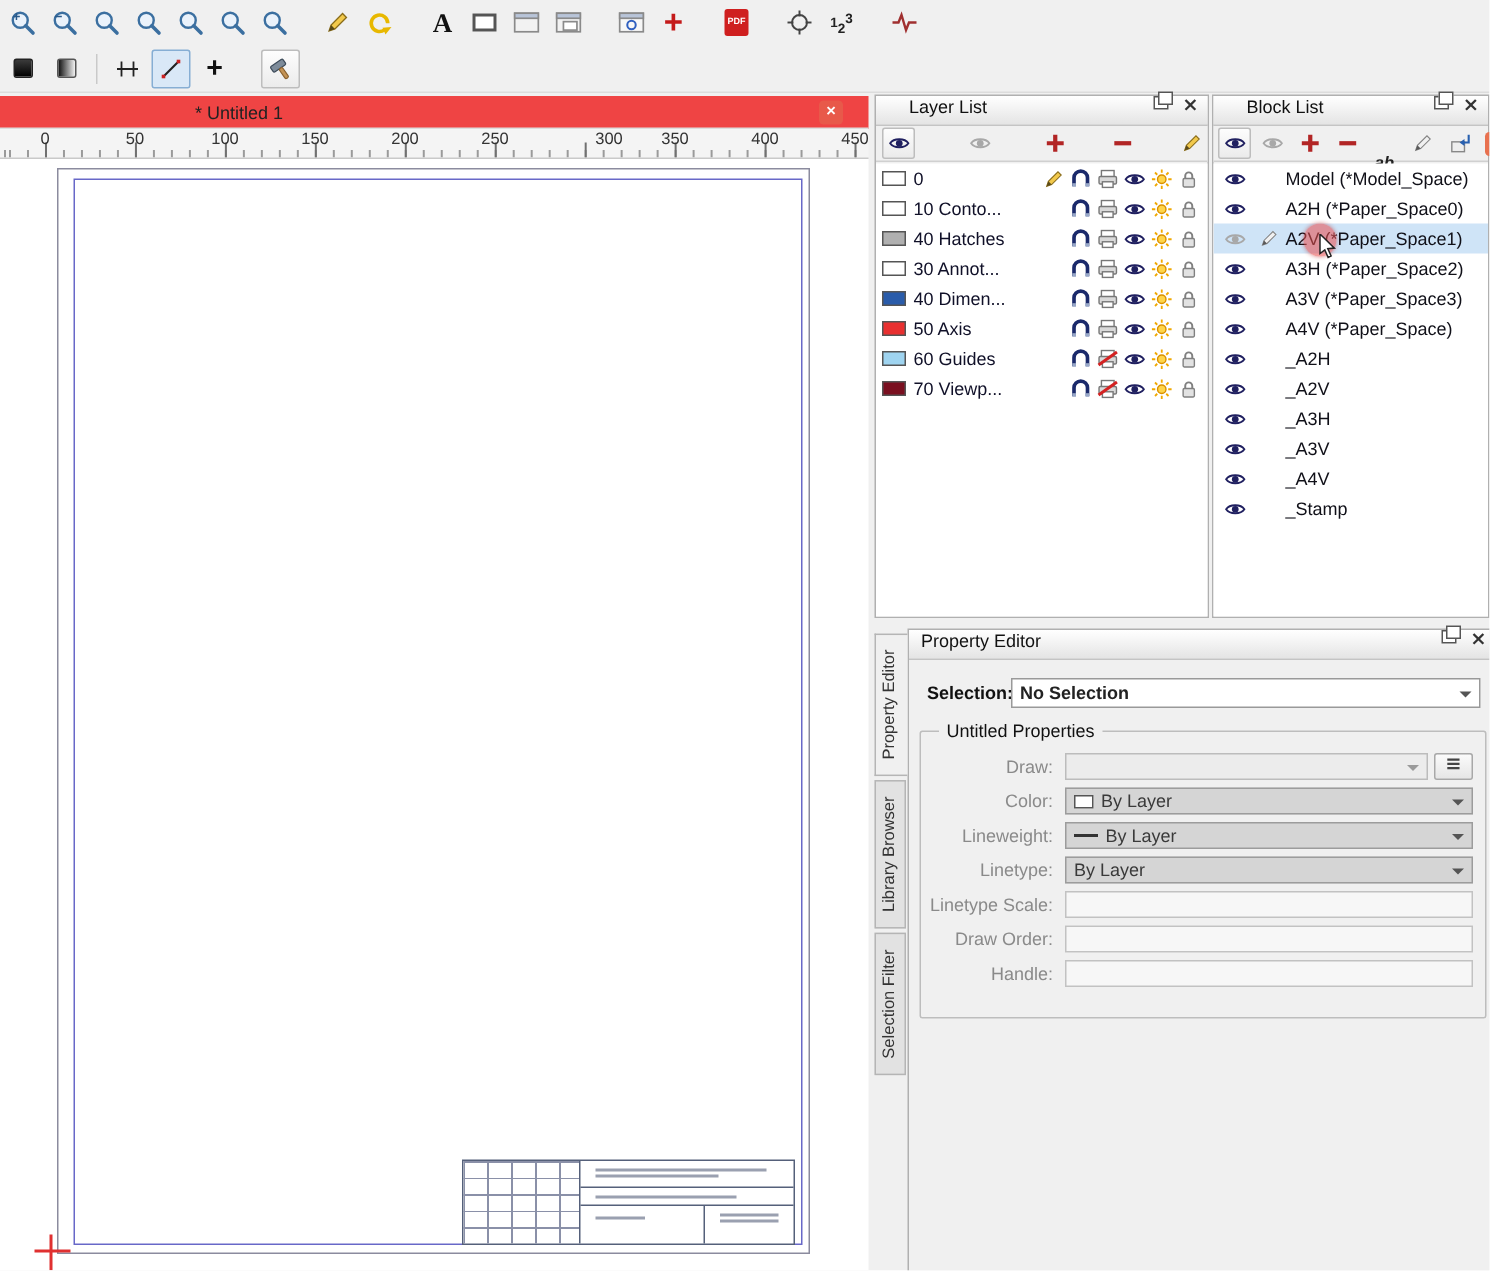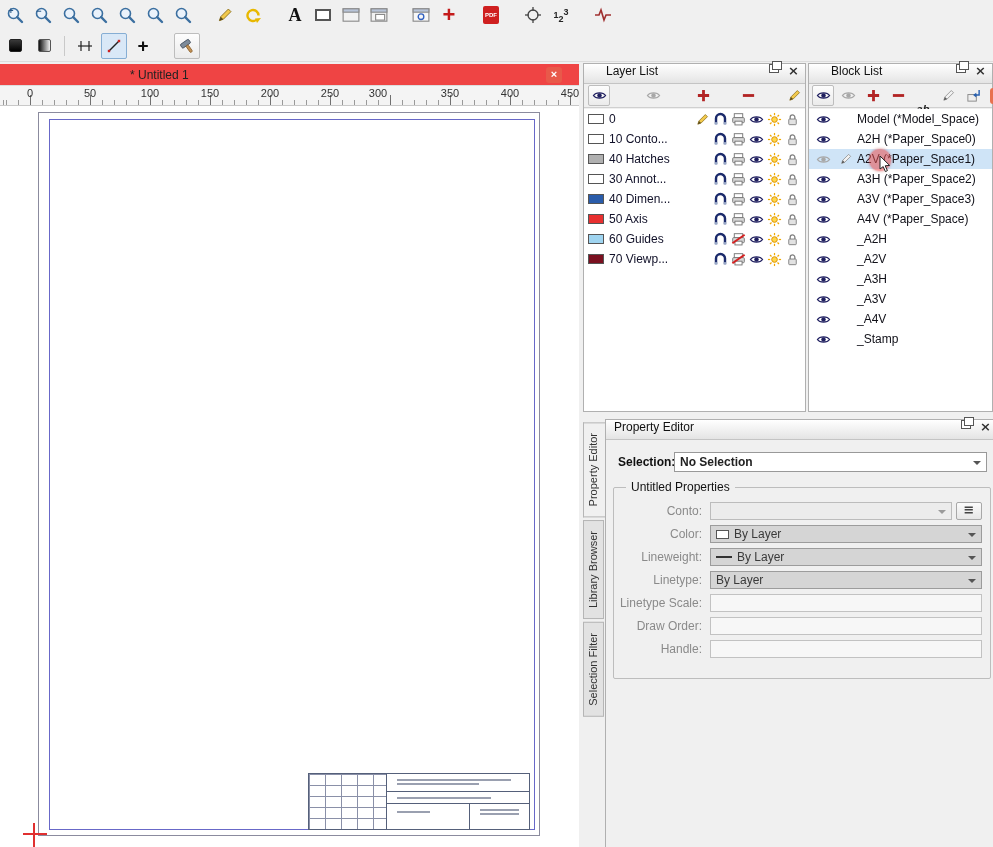--- a/index.html
+++ b/index.html
@@ -372,21 +372,21 @@
 
   <div id="ruler">
     <span class="rminor"></span>
     <span class="rmajor"></span>
     <span class="rlabel" style="left:30px">0</span>
     <span class="rlabel" style="left:90px">50</span>
     <span class="rlabel" style="left:150px">100</span>
     <span class="rlabel" style="left:210px">150</span>
     <span class="rlabel" style="left:270px">200</span>
     <span class="rlabel" style="left:330px">250</span>
-    <span class="rlabel" style="left:378px">300</span>
+    <span class="rlabel" style="left:406px">300</span>
     <span class="rlabel" style="left:450px">350</span>
     <span class="rlabel" style="left:510px">400</span>
     <span class="rlabel" style="left:570px">450</span>
   </div>
 
   <div id="canvas">
     <div id="paper">
       <div id="margin-rect"></div>
       <div id="tblock">
         <div class="tb-left"></div>
@@ -818,21 +818,21 @@
         <span id="sel-combo" class="combo">
           <span>No Selection</span>
           <span class="arr"></span>
         </span>
       </div>
 
       <div class="gbox">
         <span class="gtitle">Untitled Properties</span>
 
         <div class="prow">
-          <span class="plabel">Conto:</span>
+          <span class="plabel">Draw:</span>
           <span class="pctrl">
             <span class="combo lite">
                 <span class="arr"></span>
               </span>
             <span class="menu-btn">≡</span>
           </span>
         </div>
 
         <div class="prow">
           <span class="plabel">Color:</span>

